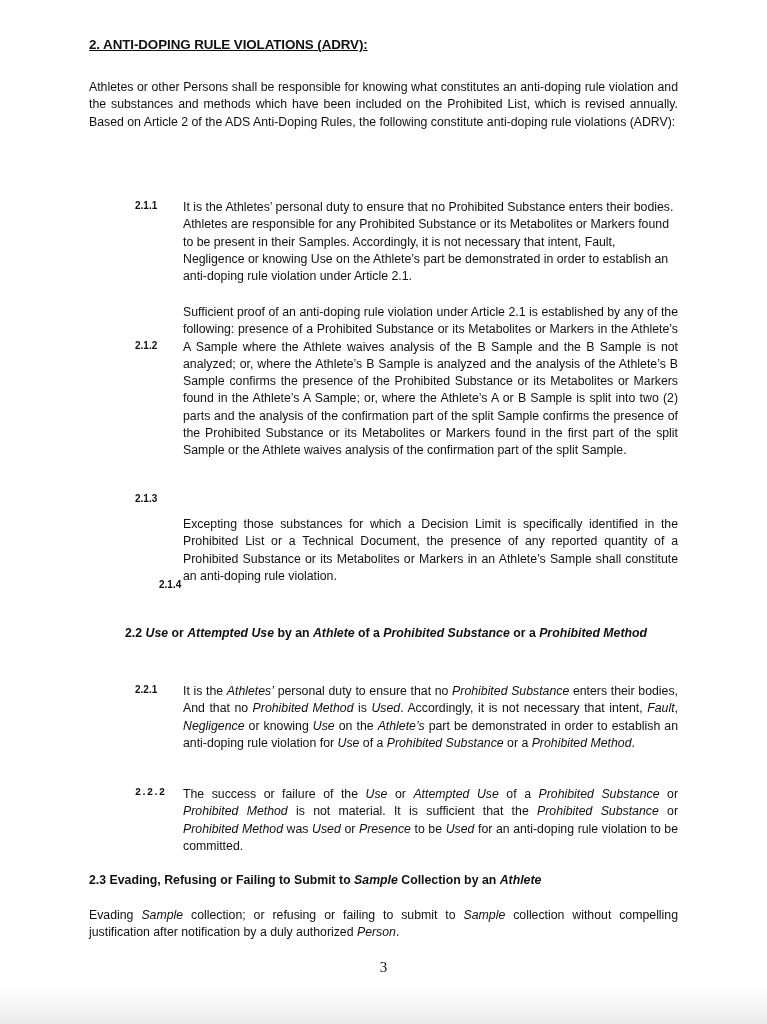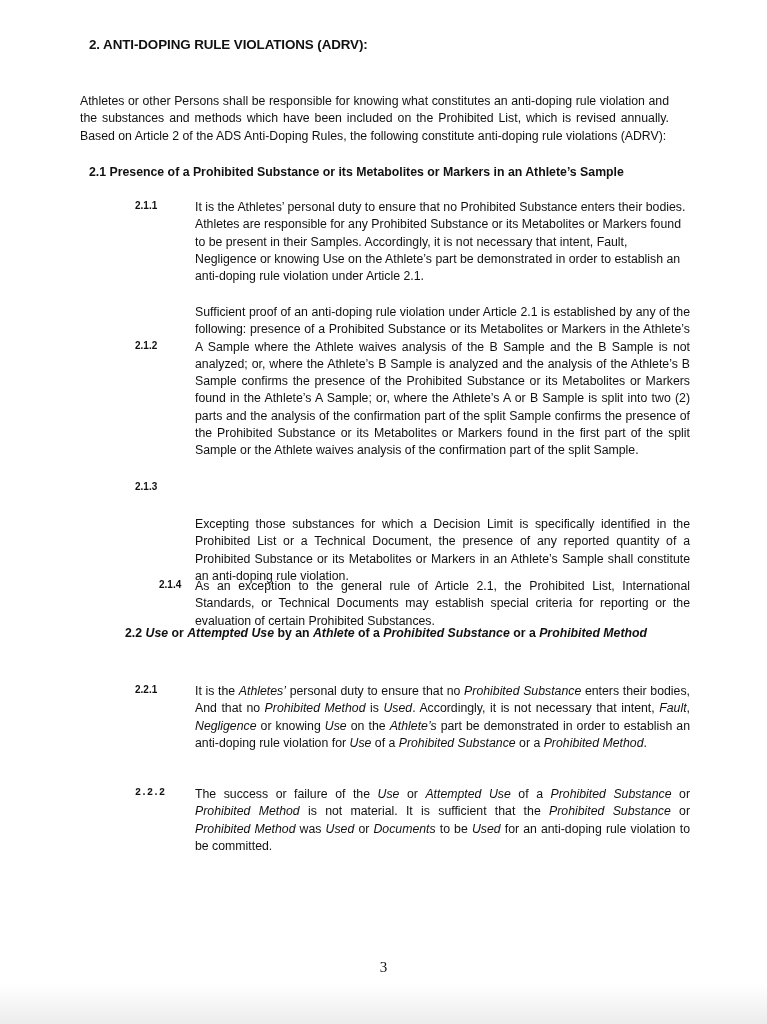--- a/index.html
+++ b/index.html
@@ -11,74 +11,72 @@
     position: relative;
   }
   .page { position: absolute; left: 0; top: 0; width: 767px; height: 1024px; }
   .bottom-fade {
     position: absolute; left: 0; right: 0; bottom: 0; height: 40px;
     background: linear-gradient(to bottom, rgba(240,240,240,0), #ececec);
   }
   .abs { position: absolute; }
   .title {
     left: 89px; top: 37px; font-size: 13.4px; font-weight: bold;
-    letter-spacing: -0.1px;
+    text-decoration: underline; letter-spacing: -0.1px;
   }
   .para {
-    left: 80px; width: 589px; font-size: 12.3px; line-height: 17.3px;
+    left: 89px; width: 589px; font-size: 12.3px; line-height: 17.3px;
     text-align: justify;
-    margin-top: 14px;
   }
   .head {
     left: 89px; font-size: 12.3px; font-weight: bold; white-space: nowrap;
   }
   .item-num {
     left: 135px; font-size: 10px; font-weight: bold;
   }
   .item-text {
     left: 183px; width: 495px; font-size: 12.3px; line-height: 17.3px;
     text-align: justify;
-    margin-left: 12px;
   }
   .noj { text-align: left; }
   .pagenum {
     left: 0; width: 767px; top: 959px; text-align: center;
     font-family: "Liberation Serif", serif; font-size: 15px;
   }
   i { font-style: italic; }
 </style>
 </head>
 <body>
 
 <div class="page">
 
   <div class="abs title">2. ANTI-DOPING RULE VIOLATIONS (ADRV):</div>
 
   <div class="abs para" style="top:79px;">Athletes or other Persons shall be responsible for knowing what constitutes an anti-doping rule violation and the substances and methods which have been included on the Prohibited List, which is revised annually. Based on Article 2 of the ADS Anti-Doping Rules, the following constitute anti-doping rule violations (ADRV):</div>
 
-  <div class="abs head" style="top:165px;">2.1 Presence of a Prohibited Substance or its Metabolites or Markers in an Athlete’s Sample</div>
 
   <div class="abs item-num" style="top:200px;">2.1.1</div>
   <div class="abs item-text noj" style="top:199px;">It is the Athletes’ personal duty to ensure that no Prohibited Substance enters their bodies. Athletes are responsible for any Prohibited Substance or its Metabolites or Markers found to be present in their Samples. Accordingly, it is not necessary that intent, Fault, Negligence or knowing Use on the Athlete’s part be demonstrated in order to establish an anti-doping rule violation under Article 2.1.</div>
 
   <div class="abs item-num" style="top:305px;margin-top:35px;">2.1.2</div>
   <div class="abs item-text" style="top:304px;">Sufficient proof of an anti-doping rule violation under Article 2.1 is established by any of the following: presence of a Prohibited Substance or its Metabolites or Markers in the Athlete’s A Sample where the Athlete waives analysis of the B Sample and the B Sample is not analyzed; or, where the Athlete’s B Sample is analyzed and the analysis of the Athlete’s B Sample confirms the presence of the Prohibited Substance or its Metabolites or Markers found in the Athlete’s A Sample; or, where the Athlete’s A or B Sample is split into two (2) parts and the analysis of the confirmation part of the split Sample confirms the presence of the Prohibited Substance or its Metabolites or Markers found in the first part of the split Sample or the Athlete waives analysis of the confirmation part of the split Sample.</div>
 
-  <div class="abs item-num" style="top:481px;">2.1.3</div>
+  <div class="abs item-num" style="top:493px;">2.1.3</div>
   <div class="abs item-text" style="top:516px;">Excepting those substances for which a Decision Limit is specifically identified in the Prohibited List or a Technical Document, the presence of any reported quantity of a Prohibited Substance or its Metabolites or Markers in an Athlete’s Sample shall constitute an anti-doping rule violation.</div>
 
   <div class="abs item-num" style="top:579px;margin-left:24px;">2.1.4</div>
-  <div class="abs item-text" style="top:578px;">As an exception to the general rule of Article 2.1, the Prohibited List, International Standards, or Technical Documents may establish special criteria for reporting or the evaluation of certain Prohibited Substances.</div>
 
   <div class="abs head" style="top:626px;margin-left:36px;">2.2 <i>Use</i> or <i>Attempted Use</i> by an <i>Athlete</i> of a <i>Prohibited Substance</i> or a <i>Prohibited Method</i></div>
 
   <div class="abs item-num" style="top:684px;text-align:center;">2.2.1</div>
   <div class="abs item-text" style="top:683px;">It is the <i>Athletes’</i> personal duty to ensure that no <i>Prohibited Substance</i> enters their bodies, And that no <i>Prohibited Method</i> is <i>Used</i>. Accordingly, it is not necessary that intent, <i>Fault</i>, <i>Negligence</i> or knowing <i>Use</i> on the <i>Athlete’s</i> part be demonstrated in order to establish an anti-doping rule violation for <i>Use</i> of a <i>Prohibited Substance</i> or a <i>Prohibited Method</i>.</div>
 
   <div class="abs item-num" style="top:787px;font-family:Liberation Mono, monospace;">2.2.2</div>
-  <div class="abs item-text" style="top:786px;">The success or failure of the <i>Use</i> or <i>Attempted Use</i> of a <i>Prohibited Substance</i> or <i>Prohibited Method</i> is not material. It is sufficient that the <i>Prohibited Substance</i> or <i>Prohibited Method</i> was <i>Used</i> or <i>Documents</i> to be <i>Used</i> for an anti-doping rule violation to be committed.</div>
+  <div class="abs item-text" style="top:786px;">The success or failure of the <i>Use</i> or <i>Attempted Use</i> of a <i>Prohibited Substance</i> or <i>Prohibited Method</i> is not material. It is sufficient that the <i>Prohibited Substance</i> or <i>Prohibited Method</i> was <i>Used</i> or <i>Presence</i> to be <i>Used</i> for an anti-doping rule violation to be committed.</div>
 
+  <div class="abs head" style="top:873px;">2.3 Evading, Refusing or Failing to Submit to <i>Sample</i> Collection by an <i>Athlete</i></div>
 
+  <div class="abs para" style="top:907px;">Evading <i>Sample</i> collection; or refusing or failing to submit to <i>Sample</i> collection without compelling justification after notification by a duly authorized <i>Person</i>.</div>
 
   <div class="abs pagenum">3</div>
 
   <div class="bottom-fade"></div>
 </div>
 
 </body></html>

